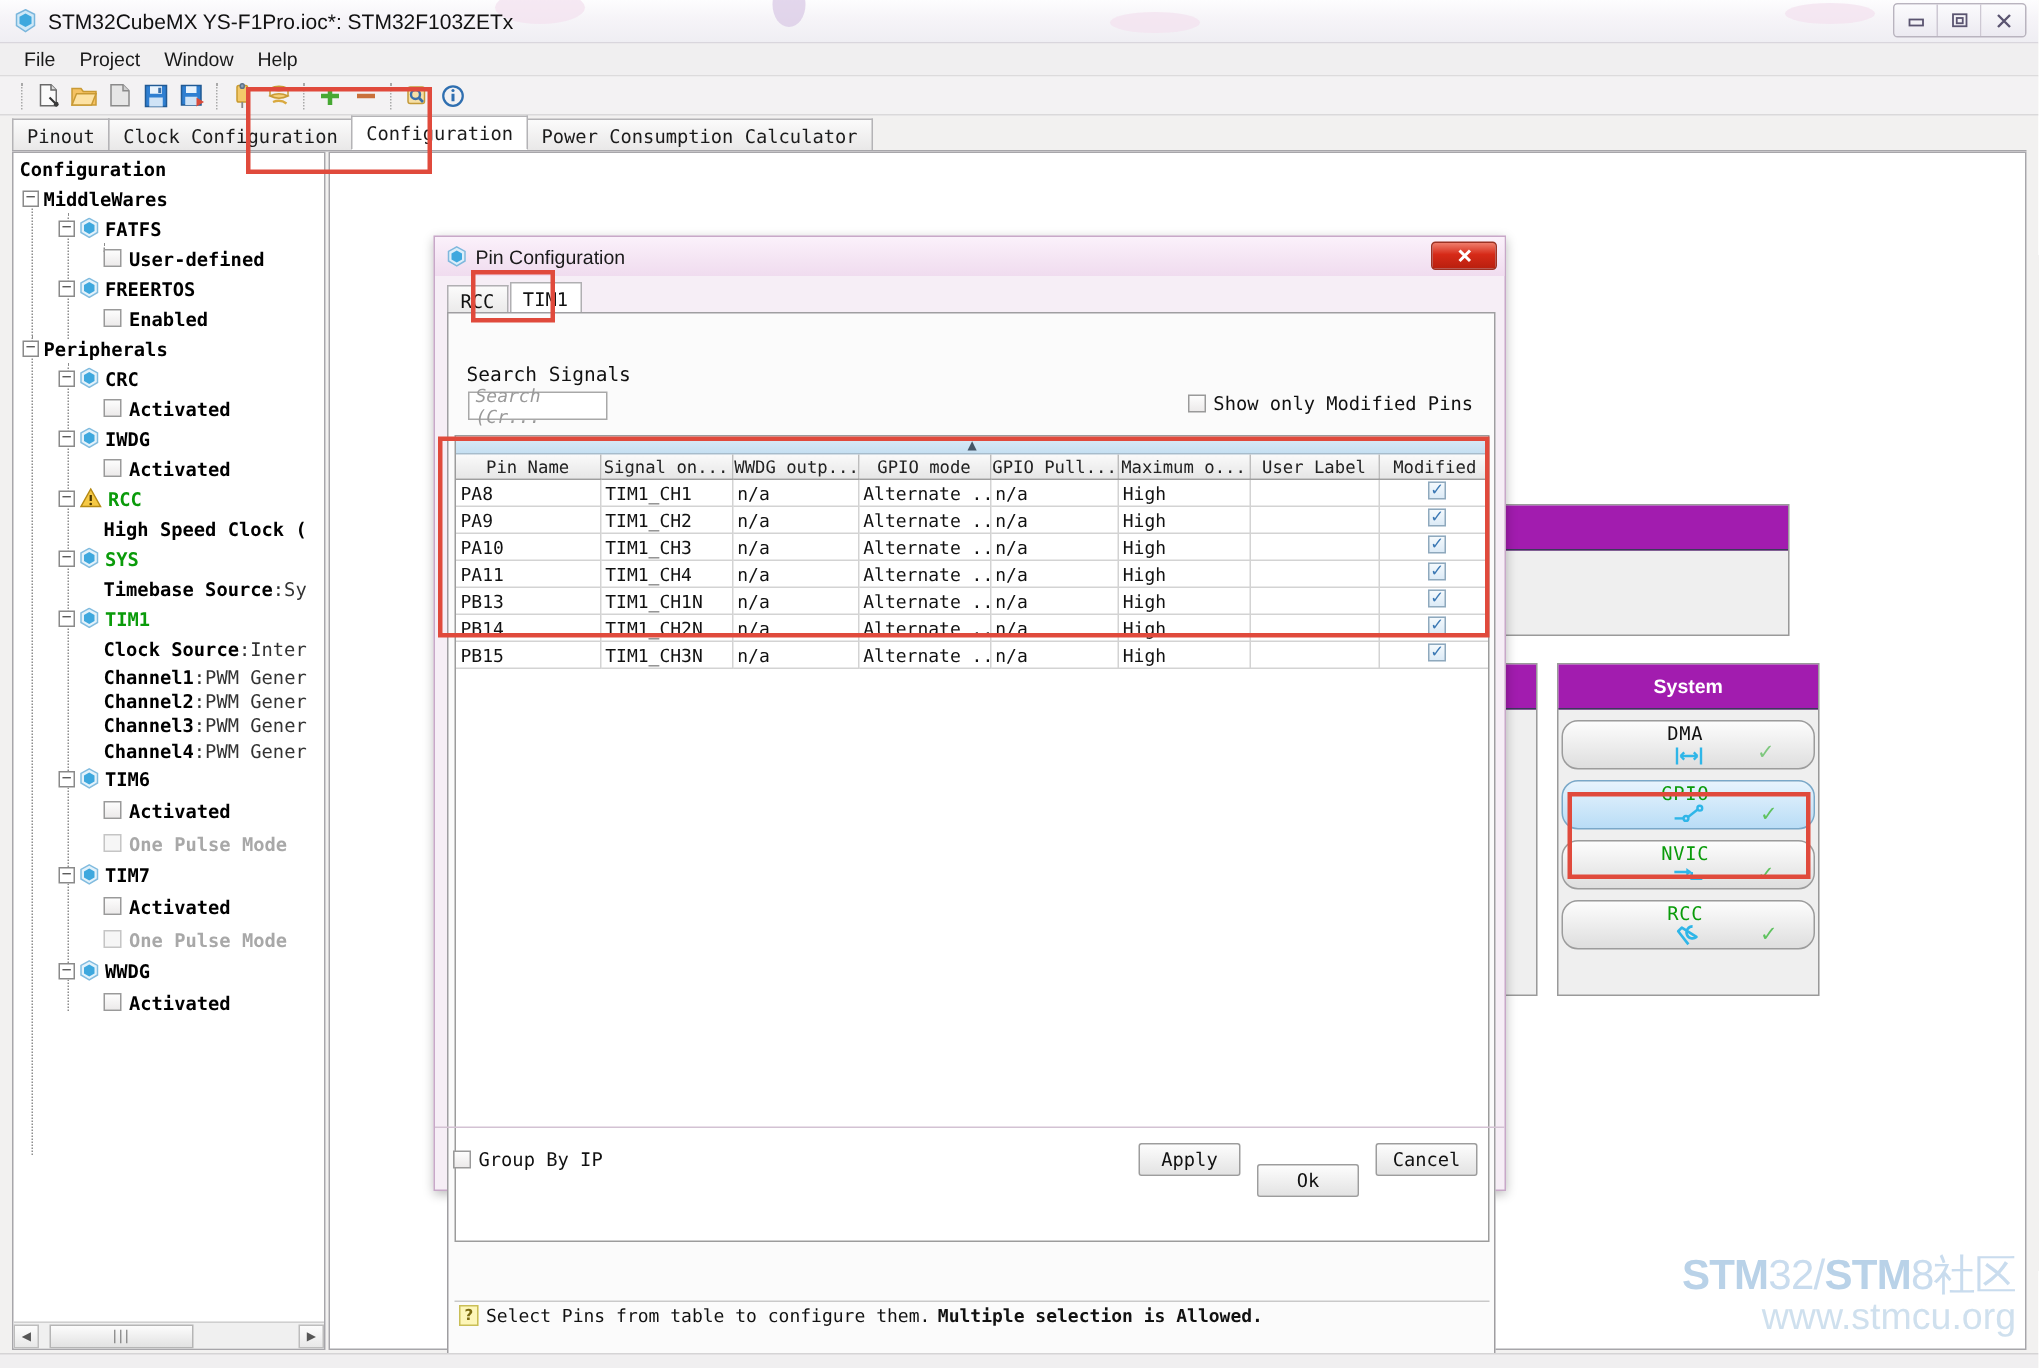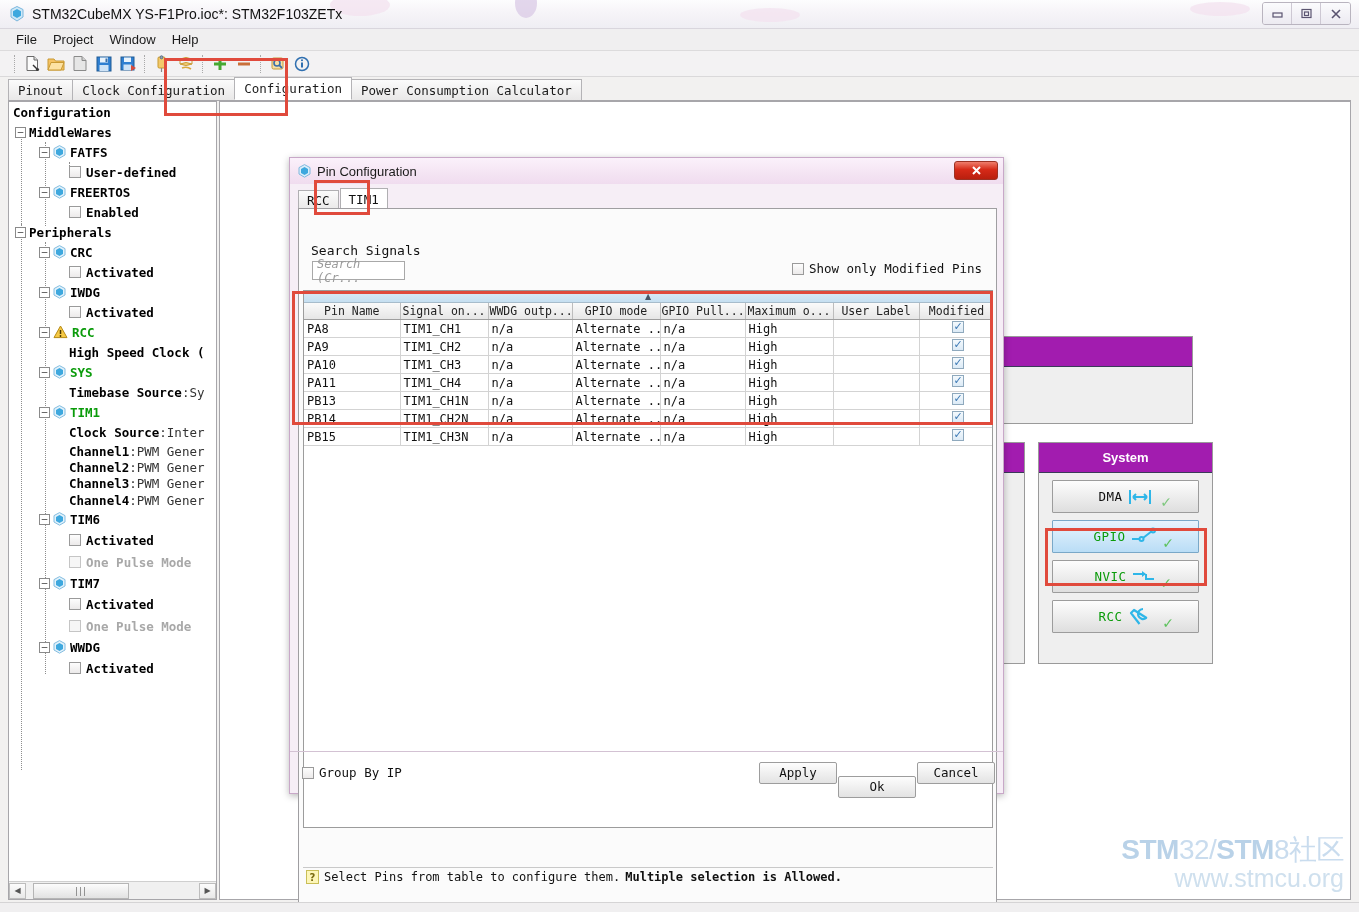--- a/index.html
+++ b/index.html
@@ -157,25 +157,26 @@
     border: 1px solid #9a9a9a;
   }
   .pcard-hdr {
     background: #a21caf; color: #fff; font-weight: bold;
     font-family: "Liberation Sans", sans-serif;
     font-size: 13px; text-align: center;
     border-bottom: 1px solid #3a3a5a;
     height: 30px; line-height: 30px;
   }
   .pbtn {
-    margin: 7px auto 0; width: 147px; height: 33px;
+    margin: 7px auto 0; width: 169px; height: 33px;
     background: linear-gradient(to bottom,#fdfdfd,#dedede);
-    border: 1px solid #9c9c9c; border-radius: 1px;
+    border: 1px solid #9c9c9c; border-radius: 11px;
     display: flex; align-items: center; justify-content: center;
     position: relative;
+    flex-direction: column;
   }
   .pbtn.sel {
     background: linear-gradient(to bottom,#e8f4fd,#b9ddf6);
     border-color: #7aa8c8;
   }
   .pbtn-label {
     font-size: 12.5px; color: #0a9b0a; font-weight: normal;
     margin-right: 4px; letter-spacing: .5px;
   }
   .pbtn-label.dark { color: #111; }
@@ -287,21 +288,21 @@
     font-family: "DejaVu Sans", sans-serif;
   }
   .hint-b { font-weight: bold; }
   .dlg-footer {
     position: absolute; left: 0; bottom: 0; width: 713px; height: 42px;
     display: flex; align-items: center;
     border-top: 1px solid #d3c2d3;
   }
   .groupip { position: absolute; left: 12px; display: flex; align-items: center; font-size: 12.5px; color: #111; }
   .dbtn {
-    height: 22px; width: 78px;
+    height: 22px; width: 68px;
     background: linear-gradient(to bottom,#fdfdfd,#e3e3e3);
     border: 1px solid #9d9d9d; border-radius: 2px;
     display: flex; align-items: center; justify-content: center;
     font-size: 12.5px; color: #111;
   }
 
   
   .ann { position: absolute; border: 3px solid #e04a3c; pointer-events: none; z-index: 50; }
 
   

